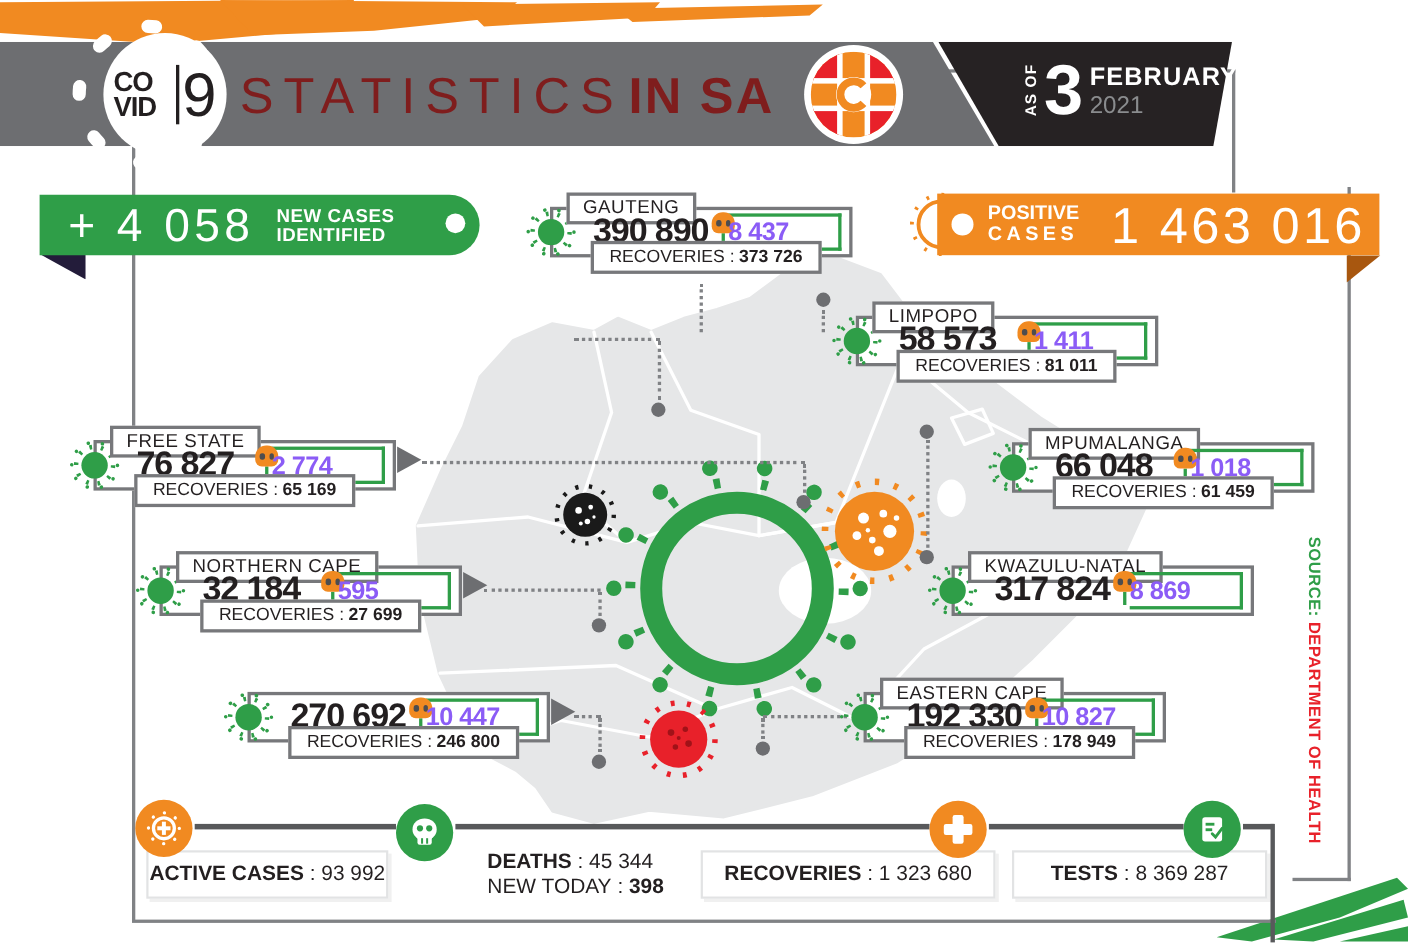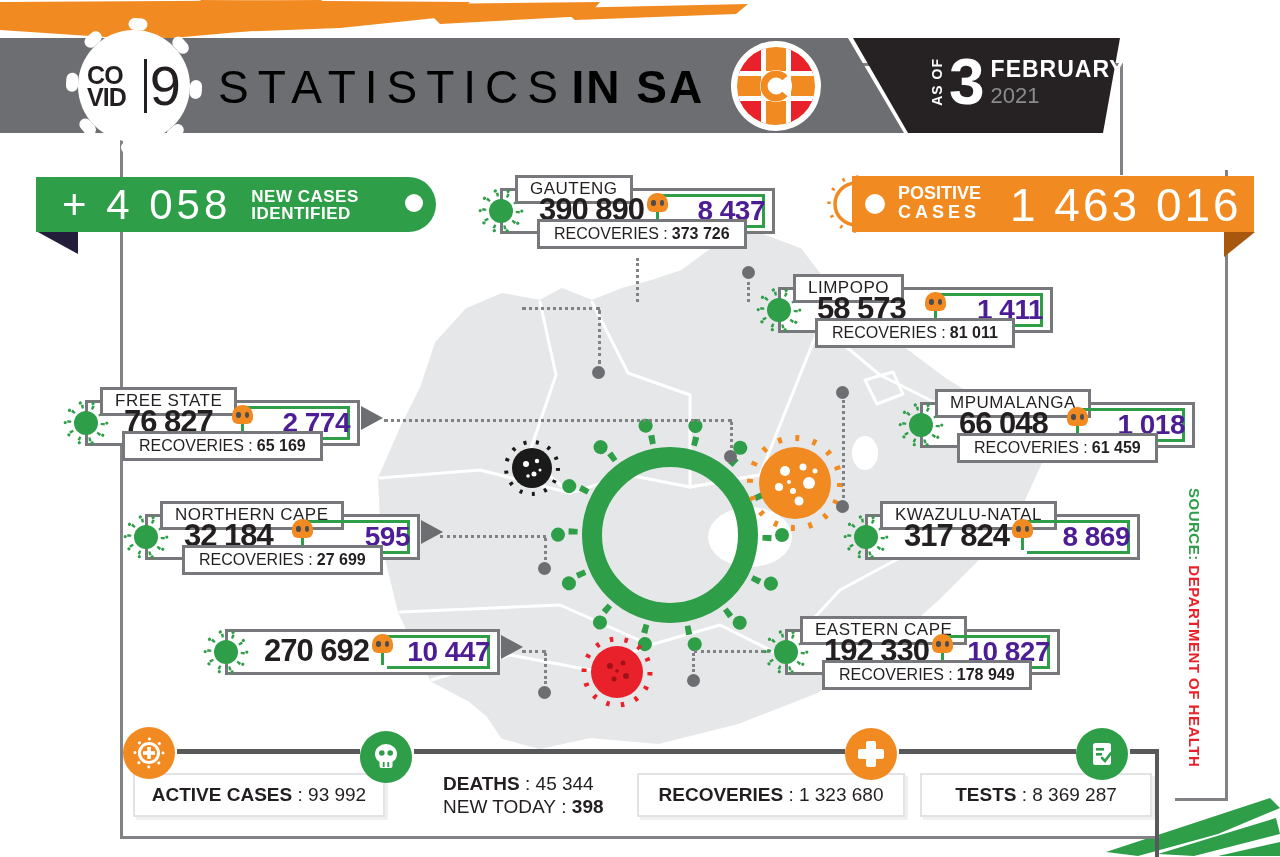--- a/index.html
+++ b/index.html
@@ -5,25 +5,25 @@
   html,body{margin:0;padding:0;background:#fff;}
   .stage{position:relative;width:1280px;height:857px;overflow:hidden;background:#fff;
          font-family:"Liberation Sans",sans-serif;color:#231f20;}
   
   .banner{position:absolute;left:0;top:38px;width:1280px;height:95px;z-index:5;}
   .banner-gray{position:absolute;inset:0;background:#6d6e71;
                clip-path:polygon(0 0,848px 0,904px 100%,0 100%);}
   .banner-dark{position:absolute;inset:0;background:#262223;
                clip-path:polygon(853px 0,1120px 0,1103px 100%,908px 100%);}
   .logo-wrap{position:absolute;left:56px;top:8px;width:156px;height:156px;z-index:6;}
-  .logo-circle{position:absolute;left:22px;top:22px;width:112px;height:112px;background:#fff;
+  .logo-circle{position:absolute;left:38px;top:22px;width:112px;height:112px;background:#fff;
                border-radius:50%;display:flex;align-items:center;justify-content:center;gap:18px;}
   .logo-stack{display:flex;flex-direction:column;line-height:22px;font-weight:800;font-size:25px;letter-spacing:-1px;}
   .logo-nine{font-size:56px;font-weight:400;border-left:3px solid #231f20;padding-left:3px;line-height:54px;}
-  .title{position:absolute;left:218px;top:60px;z-index:6;color:#000000;white-space:nowrap;}
+  .title{position:absolute;left:218px;top:60px;z-index:6;color:#7f1d1d;white-space:nowrap;}
   .t1{font-size:46px;font-weight:300;letter-spacing:9px;}
   .t2{font-size:46px;font-weight:800;letter-spacing:2px;}
   .globe{position:absolute;left:728px;top:38px;z-index:6;}
   .asof{position:absolute;left:930px;top:52px;z-index:6;display:flex;align-items:center;color:#fff;}
   .asof-label{writing-mode:vertical-rl;transform:rotate(180deg);font-size:14px;font-weight:800;
               letter-spacing:1px;line-height:14px;margin-right:5px;}
   .asof-day{font-size:64px;font-weight:800;line-height:60px;}
   .asof-md{display:flex;flex-direction:column;margin-left:6px;}
   .asof-month{font-size:23px;font-weight:700;letter-spacing:1px;}
   .asof-year{font-size:22px;font-weight:400;color:#8a8c8e;}
@@ -54,22 +54,22 @@
   .cases{position:absolute;left:36px;top:50%;transform:translateY(-54%);font-size:31px;
          font-weight:800;letter-spacing:-1px;white-space:nowrap;}
   .skullm{position:absolute;right:104px;top:2px;width:21px;}
   .sk-head{display:block;width:21px;height:19px;background:#f18a21;border-radius:10px 10px 6px 6px;position:relative;}
   .sk-head::before,.sk-head::after{content:"";position:absolute;top:7px;width:4.5px;height:5.5px;
          background:#4d4d4f;border-radius:50%;}
   .sk-head::before{left:4px;} .sk-head::after{right:4px;}
   .sk-stick{display:block;width:3px;height:12px;background:#2f9e48;margin:0 auto;}
   .bracket{position:absolute;top:3px;right:7px;width:103px;height:34px;border:3px solid #2f9e48;
            border-left:none;box-sizing:border-box;}
-  .deaths{position:absolute;right:7px;width:103px;top:50%;transform:translateY(-50%);text-align:right;
-          font-size:28px;font-weight:800;color:#4c1d95;letter-spacing:-.5px;white-space:nowrap;}
+  .deaths{position:absolute;right:7px;width:103px;top:50%;transform:translateY(-50%);text-align:left;
+          font-size:23px;font-weight:800;color:#8b5cf6;letter-spacing:-.5px;white-space:nowrap;}
   .recov{position:absolute;bottom:-18px;left:34px;background:#fff;border:3px solid #77787b;
          font-size:16px;padding:3px 14px;white-space:nowrap;}
   .recov b{margin-left:4px;}
   .arrow{position:absolute;right:-26px;top:3px;width:0;height:0;border-top:12px solid transparent;
          border-bottom:12px solid transparent;border-left:22px solid #6d6e71;}
   
   .dotH{position:absolute;border-top:3px dotted #808285;z-index:2;}
   .dotV{position:absolute;border-left:3px dotted #808285;z-index:2;}
   .mdot{position:absolute;width:13px;height:13px;border-radius:50%;background:#6d6e71;z-index:2;}
   
@@ -375,20 +375,21 @@
     <svg class="pvirus" viewBox="-30 -30 60 60">
         <use href="#vgreen"></use>
       </svg>
     <div class="cases">270 692</div>
     <div class="bracket"></div>
     <div class="skullm">
         <span class="sk-head"></span>
         <span class="sk-stick"></span>
       </div>
     <div class="deaths">10 447</div>
+    <div class="recov"><span>RECOVERIES :</span><b>246 800</b></div>
     <div class="arrow"></div>
   </div>
 
   <div class="pbox" style="left:785px;top:629px">
     <svg class="pvirus" viewBox="-30 -30 60 60">
         <use href="#vgreen"></use>
       </svg>
     <div class="pname">EASTERN CAPE</div>
     <div class="cases">192 330</div>
     <div class="bracket"></div>
@@ -432,21 +433,21 @@
   </div>
   <div class="fcircle" style="left:1076px;top:728px;background:#2f9e48">
     <svg width="34" height="34" viewBox="-17 -17 34 34">
       <rect x="-9" y="-11" width="18" height="22" rx="2.5" fill="#fff"></rect>
       <rect x="-6" y="-6" width="8" height="2.6" fill="#2f9e48"></rect>
       <rect x="-6" y="-1" width="6" height="2.6" fill="#2f9e48"></rect>
       <path d="M0,4 L3,7 L9,-1" fill="none" stroke="#2f9e48" stroke-width="2.6" stroke-linecap="round"></path>
     </svg>
   </div>
 
-  <div class="fbox" style="left:133px;width:252px">
+  <div class="fbox" style="left:133px;width:220px">
     <b>ACTIVE CASES</b>&nbsp;<span>:</span>&nbsp;
     <span>93 992</span>
   </div>
   <div class="fdeaths">
     <div>
       <b>DEATHS</b>&nbsp;<span>:</span>&nbsp;<span>45 344</span>
     </div>
     <div>
       <span>NEW TODAY</span>&nbsp;<span>:</span>&nbsp;<b>398</b>
     </div>

